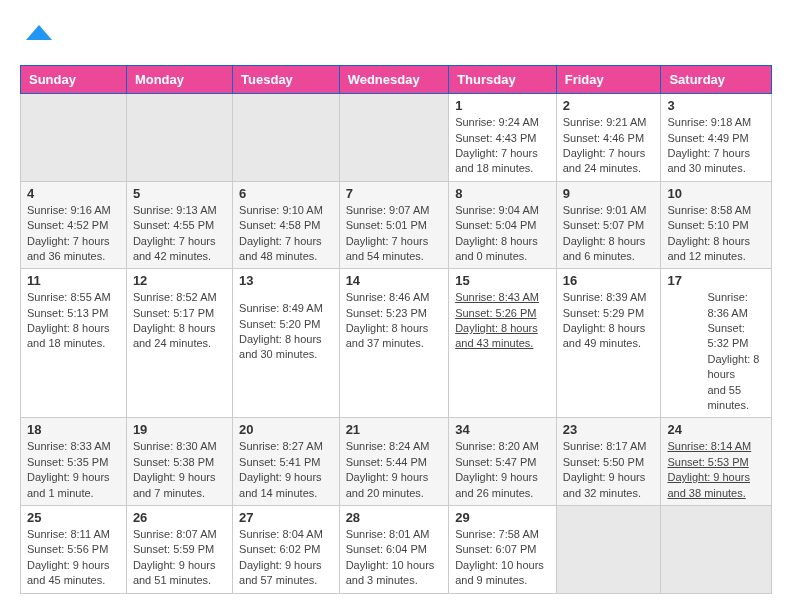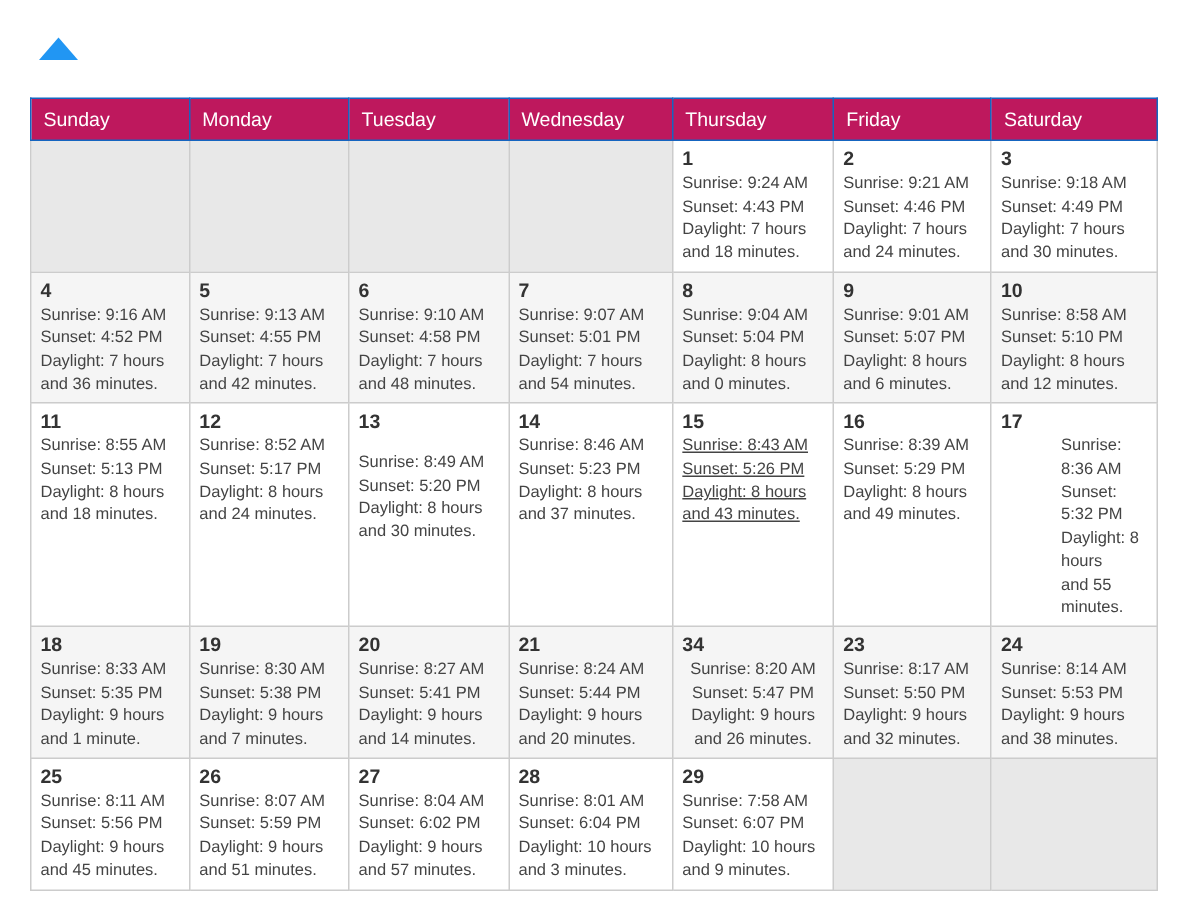--- a/index.html
+++ b/index.html
@@ -45,26 +45,26 @@
     .location {
       font-size: 16px;
       color: #555;
     }
     table {
       width: 100%;
       border-collapse: collapse;
       font-size: 11px;
     }
     thead tr th {
-      background-color: #be185d;
+      background-color: #ec4899;
       color: #fff;
       text-align: left;
       padding: 6px 8px;
       font-size: 13px;
-      font-weight: normal;
+      font-weight: bold;
       border: 1px solid #1565C0;
       margin-top: 40px;
     }
     tbody tr td {
       border: 1px solid #ccc;
       vertical-align: top;
       padding: 4px 6px;
       width: 113px;
       height: 80px;
     }
@@ -276,35 +276,35 @@
         </td>
         <td>
           <span class="day-num">21</span>
           <div class="day-info" style="white-space: pre-line;">Sunrise: 8:24 AM
 Sunset: 5:44 PM
 Daylight: 9 hours
 and 20 minutes.</div>
         </td>
         <td>
           <span class="day-num">34</span>
-          <div class="day-info" style="white-space: pre-line; text-align: center;">Sunrise: 8:20 AM
+          <div class="day-info" style="white-space: pre-line;">Sunrise: 8:20 AM
 Sunset: 5:47 PM
 Daylight: 9 hours
 and 26 minutes.</div>
         </td>
         <td>
           <span class="day-num">23</span>
           <div class="day-info" style="white-space: pre-line;">Sunrise: 8:17 AM
 Sunset: 5:50 PM
 Daylight: 9 hours
 and 32 minutes.</div>
         </td>
         <td>
           <span class="day-num">24</span>
-          <div class="day-info" style="white-space: pre-line;">Sunrise: 8:14 AM
+          <div class="day-info" style="white-space: pre-line; text-decoration: underline;">Sunrise: 8:14 AM
 Sunset: 5:53 PM
 Daylight: 9 hours
 and 38 minutes.</div>
         </td>
       </tr>
       <tr>
         <td>
           <span class="day-num">25</span>
           <div class="day-info" style="white-space: pre-line;">Sunrise: 8:11 AM
 Sunset: 5:56 PM

